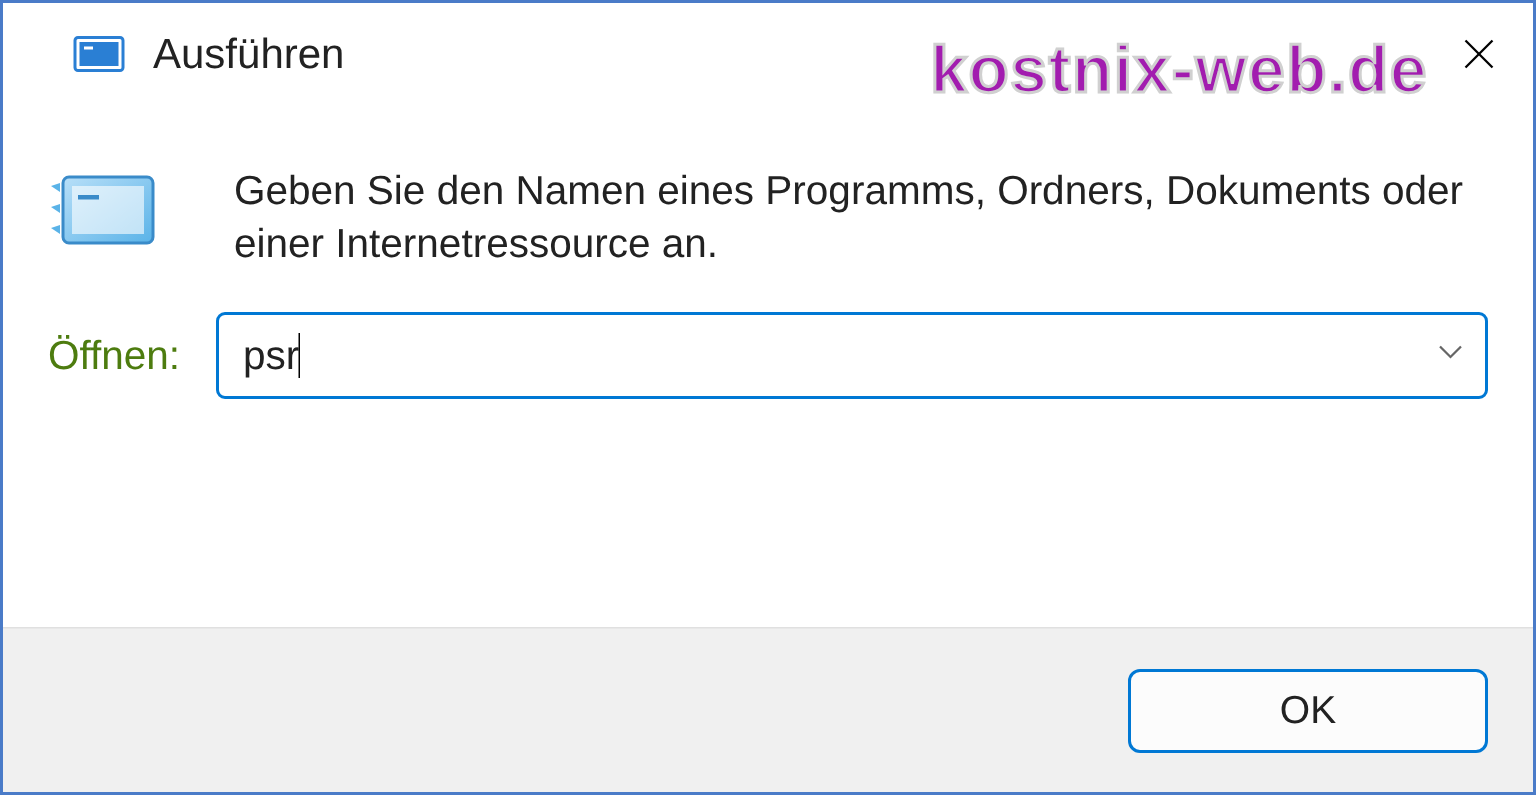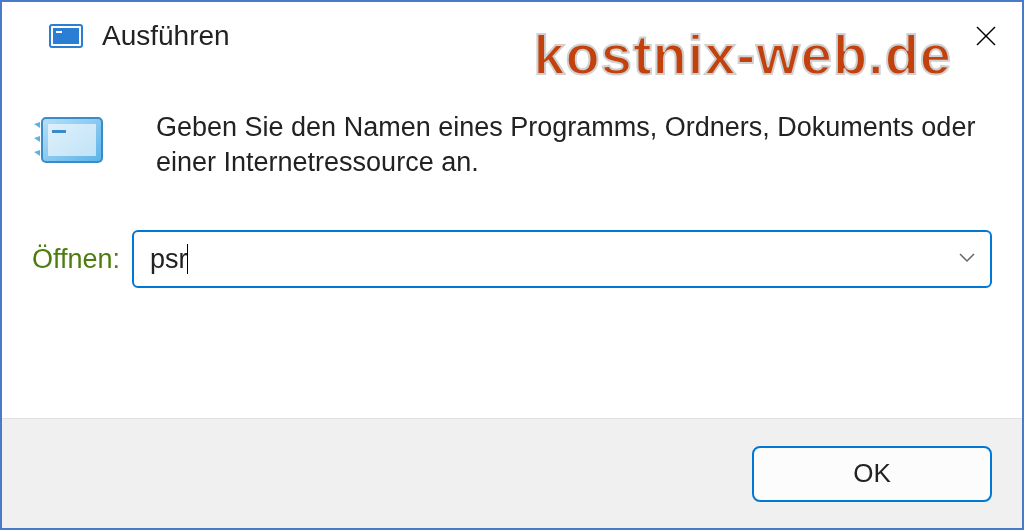--- a/index.html
+++ b/index.html
@@ -61,36 +61,36 @@
       cursor: pointer;
       font-size: 28px;
       color: #000;
       background: transparent;
       border: none;
     }
     .watermark {
       position: absolute;
       top: 20px;
       right: 70px;
-      font-size: 56px;
+      font-size: 44px;
       font-weight: 700;
-      color: #c2410c;
+      color: #a21caf;
       -webkit-text-stroke: 2px #d0d0d0;
       text-stroke: 2px #d0d0d0;
       letter-spacing: 1px;
       pointer-events: none;
       z-index: 5;
     }
     .content {
       padding: 40px 30px 0 30px;
     }
     .info-row {
       display: flex;
       align-items: flex-start;
-      margin-bottom: 50px;
+      margin-bottom: 28px;
     }
     .run-icon {
       width: 90px;
       height: 60px;
       margin-right: 0px;
       margin-left: -6px;
       display: flex;
       align-items: center;
       justify-content: center;
       flex-shrink: 0;
@@ -112,21 +112,21 @@
     }
     .input-label {
       font-size: 27px;
       color: #4d7c0f;
       width: 100px;
       flex-shrink: 0;
     }
     .combo-wrap {
       position: relative;
       flex: 1;
-      margin-left: 0;
+      margin-left: 12px;
     }
     .combo-chevron {
       position: absolute;
       right: 16px;
       top: 50%;
       transform: translateY(-50%);
       color: #555;
       pointer-events: none;
       font-size: 16px;
     }

